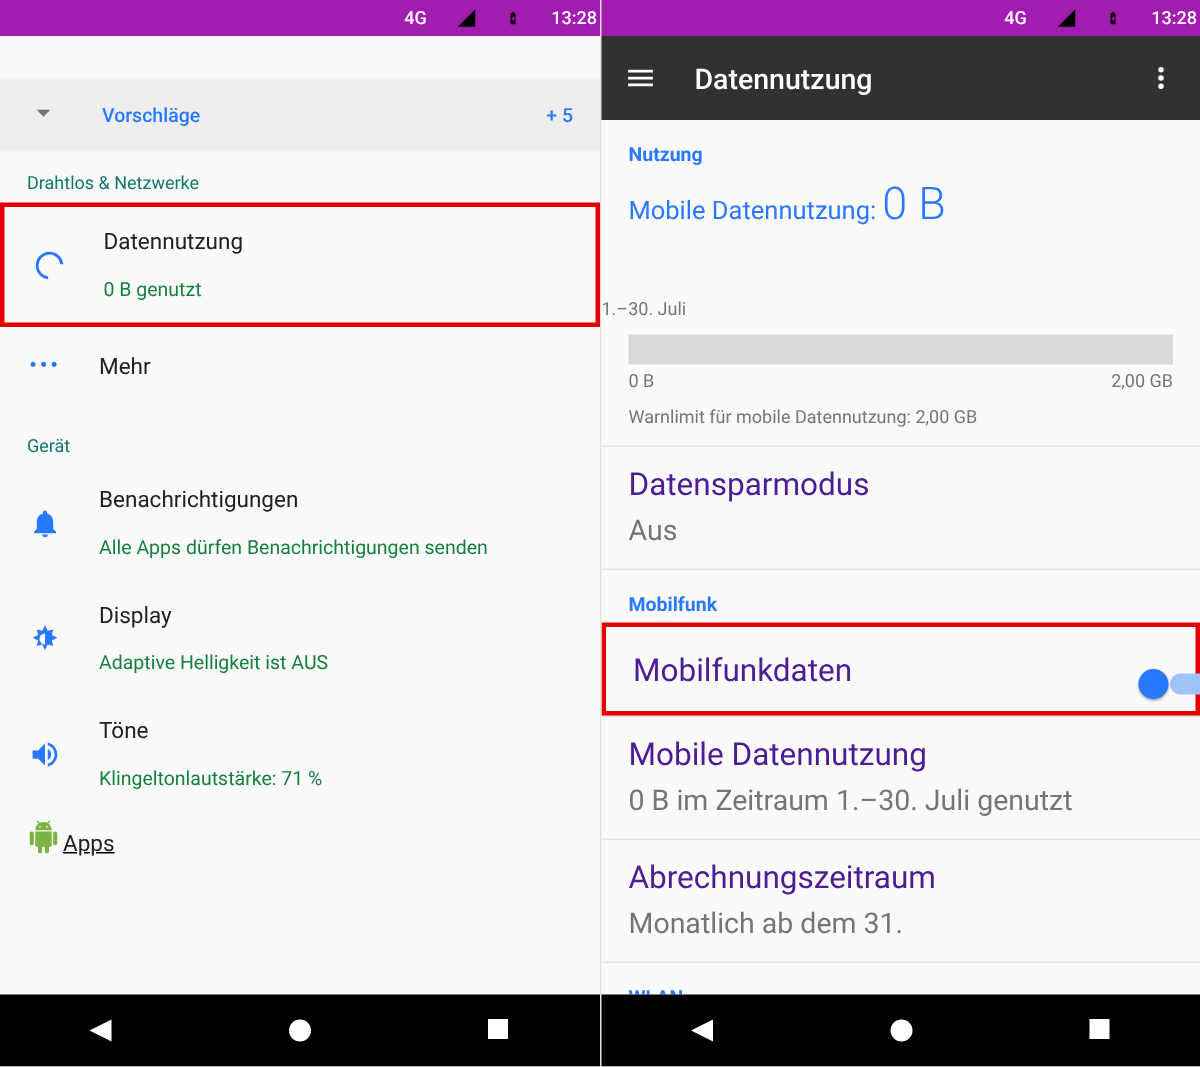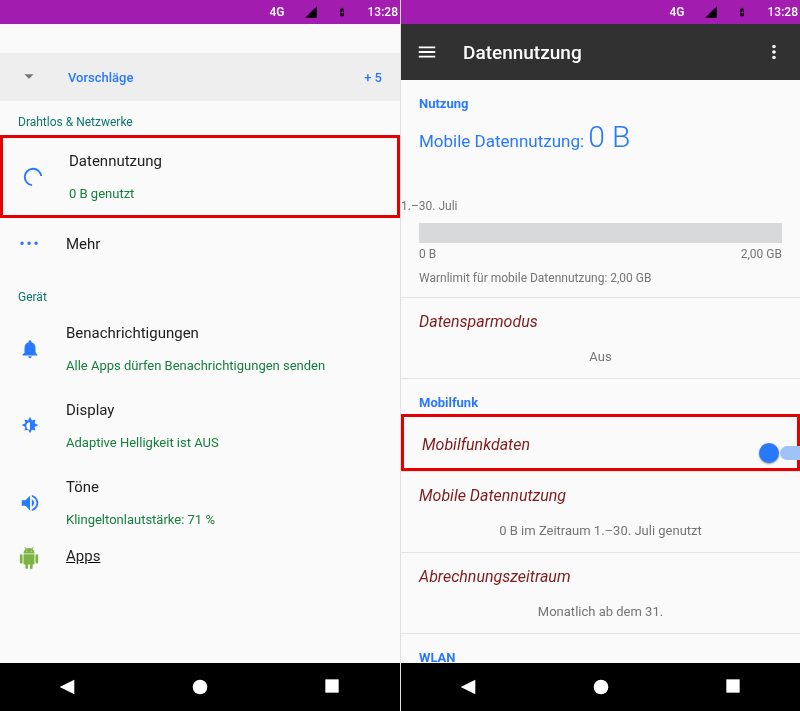--- a/index.html
+++ b/index.html
@@ -41,34 +41,34 @@
   .r-section-hdr { padding: 16px 18px 4px; font-size: 13px; color: #2979ff; font-weight:700; }
   .usage-big { padding: 4px 18px 2px; color:#2979ff; font-size:17px; display:flex; align-items:baseline; gap:4px;}
   .usage-big .val { font-size: 30px; font-weight:300;}
   .daterange { padding: 2px 0 6px; font-size:12px; color:#757575;margin-top:41px;}
   .bar-outer { margin: 4px 18px 4px; height: 20px; background:#d8d9db; position:relative;}
   .bar-lbls { display:flex; justify-content:space-between; padding: 0 18px 6px; font-size:12px; color:#757575;}
   .warn { padding: 4px 18px 12px; font-size:12px; color:#757575;}
   .divider { height:1px; background:#e3e3e3; }
 
   .setrow { padding: 14px 18px; display:flex; flex-direction:column; position:relative; }
-  .setrow .pri { font-size: 16px; color:#7f1d1d;font-style:italic; }
-  .setrow .sec { font-size: 13px; color:#757575; margin-top:18px;text-align:center; }
+  .setrow .pri { font-size: 21px; color:#4c1d95; }
+  .setrow .sec { font-size: 19px; color:#757575; margin-top:6px; }
   .setrow .toggle { position:absolute; right:18px; top:50%; transform:translateY(-50%); }
 
   .switch { width:36px; height:20px; position:relative; }
   .switch .track { position:absolute; width:34px; height:14px; top:3px; left:1px; border-radius:7px; background:#9fc3f7;}
   .switch .thumb { position:absolute; width:20px; height:20px; right:0; top:0; border-radius:50%; background:#2979ff; box-shadow:0 1px 2px rgba(0,0,0,0.4);}
 
   
   .navbar { height: 48px; background:#000; display:flex; align-items:center; justify-content:space-around; }
   .navbar .nb { width:22px; height:22px; }
   .navbar svg { fill:#fff; }
 
-  .apps-peek { display:flex; align-items:flex-start; padding: 6px 18px 0; gap:24px;text-decoration:underline;}
+  .apps-peek { display:flex; align-items:flex-end; padding: 6px 18px 0; text-decoration:underline;}
   .apps-peek .ic { width:24px; height:24px; }
   .apps-peek .pri { font-size:15px; color:#212121;}
   .moredots { letter-spacing:2px; font-weight:bold; color:#2979ff; font-size:14px;}
 </style>
 </head>
 <body>
 
 <div class="wrap">
 
   <div class="phone">

